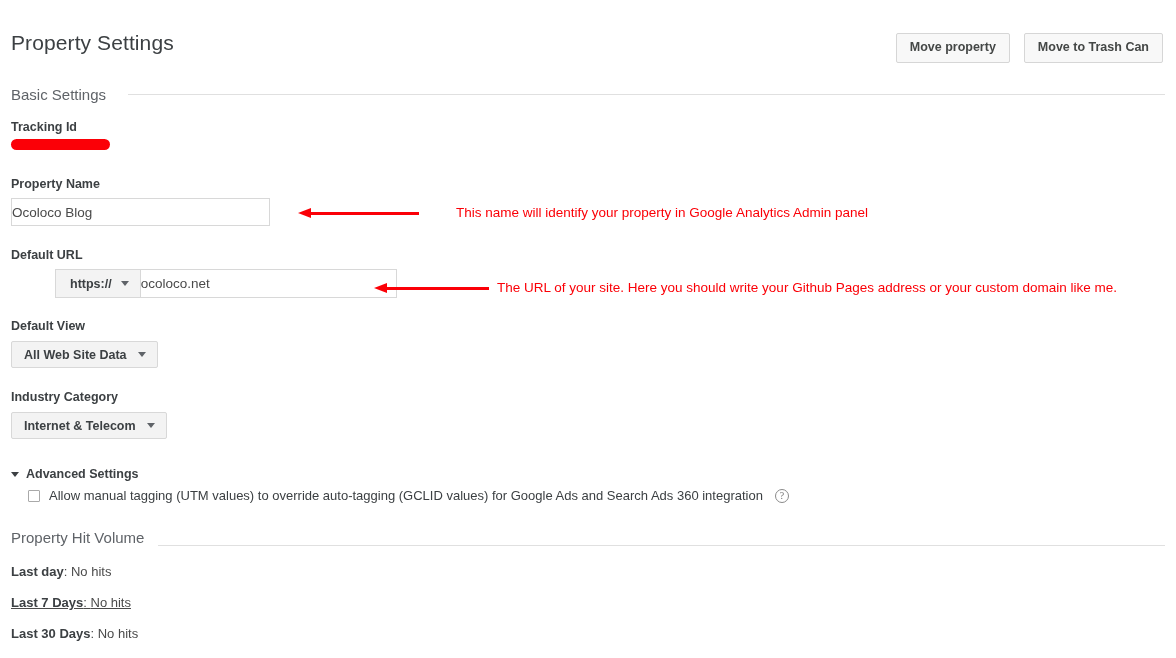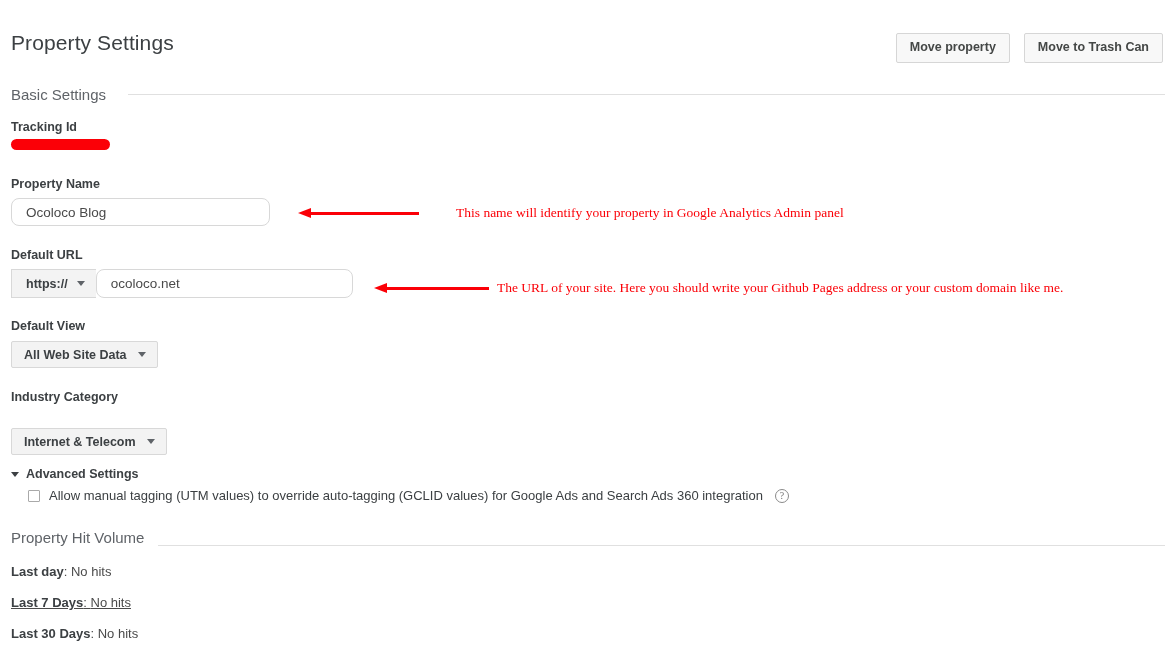--- a/index.html
+++ b/index.html
@@ -95,25 +95,25 @@
     background: #fb0007;
     border-radius: 6px;
   }
 
   
   .text-input {
     position: absolute;
     box-sizing: border-box;
     border: 1px solid #d8d8d8;
     background: #ffffff;
-    border-radius: 8px;
+    border-radius: 0;
     font-family: "Liberation Sans", sans-serif;
     font-size: 13.5px;
     color: #4a4a4a;
-    padding: 0 14px;
+    padding: 0 0;
     outline: none;
   }
   #property-name-input {
     left: 11px;
     top: 198px;
     width: 259px;
     height: 28px;
   }
 
   
@@ -132,20 +132,21 @@
     border-right: none;
     display: flex;
     align-items: center;
     gap: 9px;
     padding: 0 11px 0 14px;
     font-size: 12.5px;
     font-weight: bold;
     color: #3c4043;
     cursor: pointer;
     white-space: nowrap;
+    margin-left: 44px;
   }
   #default-url-input {
     position: static;
     width: 257px;
     height: 29px;
     border: 1px solid #d8d8d8;
   }
 
   
   .caret {
@@ -168,21 +169,21 @@
     gap: 11px;
     padding: 0 11px 0 12px;
     height: 27px;
     font-size: 12.5px;
     font-weight: bold;
     color: #3c4043;
     cursor: pointer;
     white-space: nowrap;
   }
   #default-view-select { left: 11px; top: 341px; }
-  #industry-category-select { left: 11px; top: 412px; margin-top: 16px; }
+  #industry-category-select { left: 11px; top: 412px; }
 
   
   .disclosure {
     position: absolute;
     left: 11px;
     top: 467px;
     display: flex;
     align-items: center;
     gap: 7px;
     cursor: pointer;
@@ -249,21 +250,21 @@
   .hit-row b {
     font-weight: bold;
     color: #3c4043;
   }
 
   
   .annot-text {
     position: absolute;
     color: #fb0007;
     font-size: 13.5px;
-    font-family: Liberation Serif, serif;
+    font-family: Liberation Sans, sans-serif;
     white-space: nowrap;
   }
   .arrow {
     position: absolute;
     height: 14px;
   }
   .arrow .shaft {
     position: absolute;
     left: 11px;
     top: 6px;

